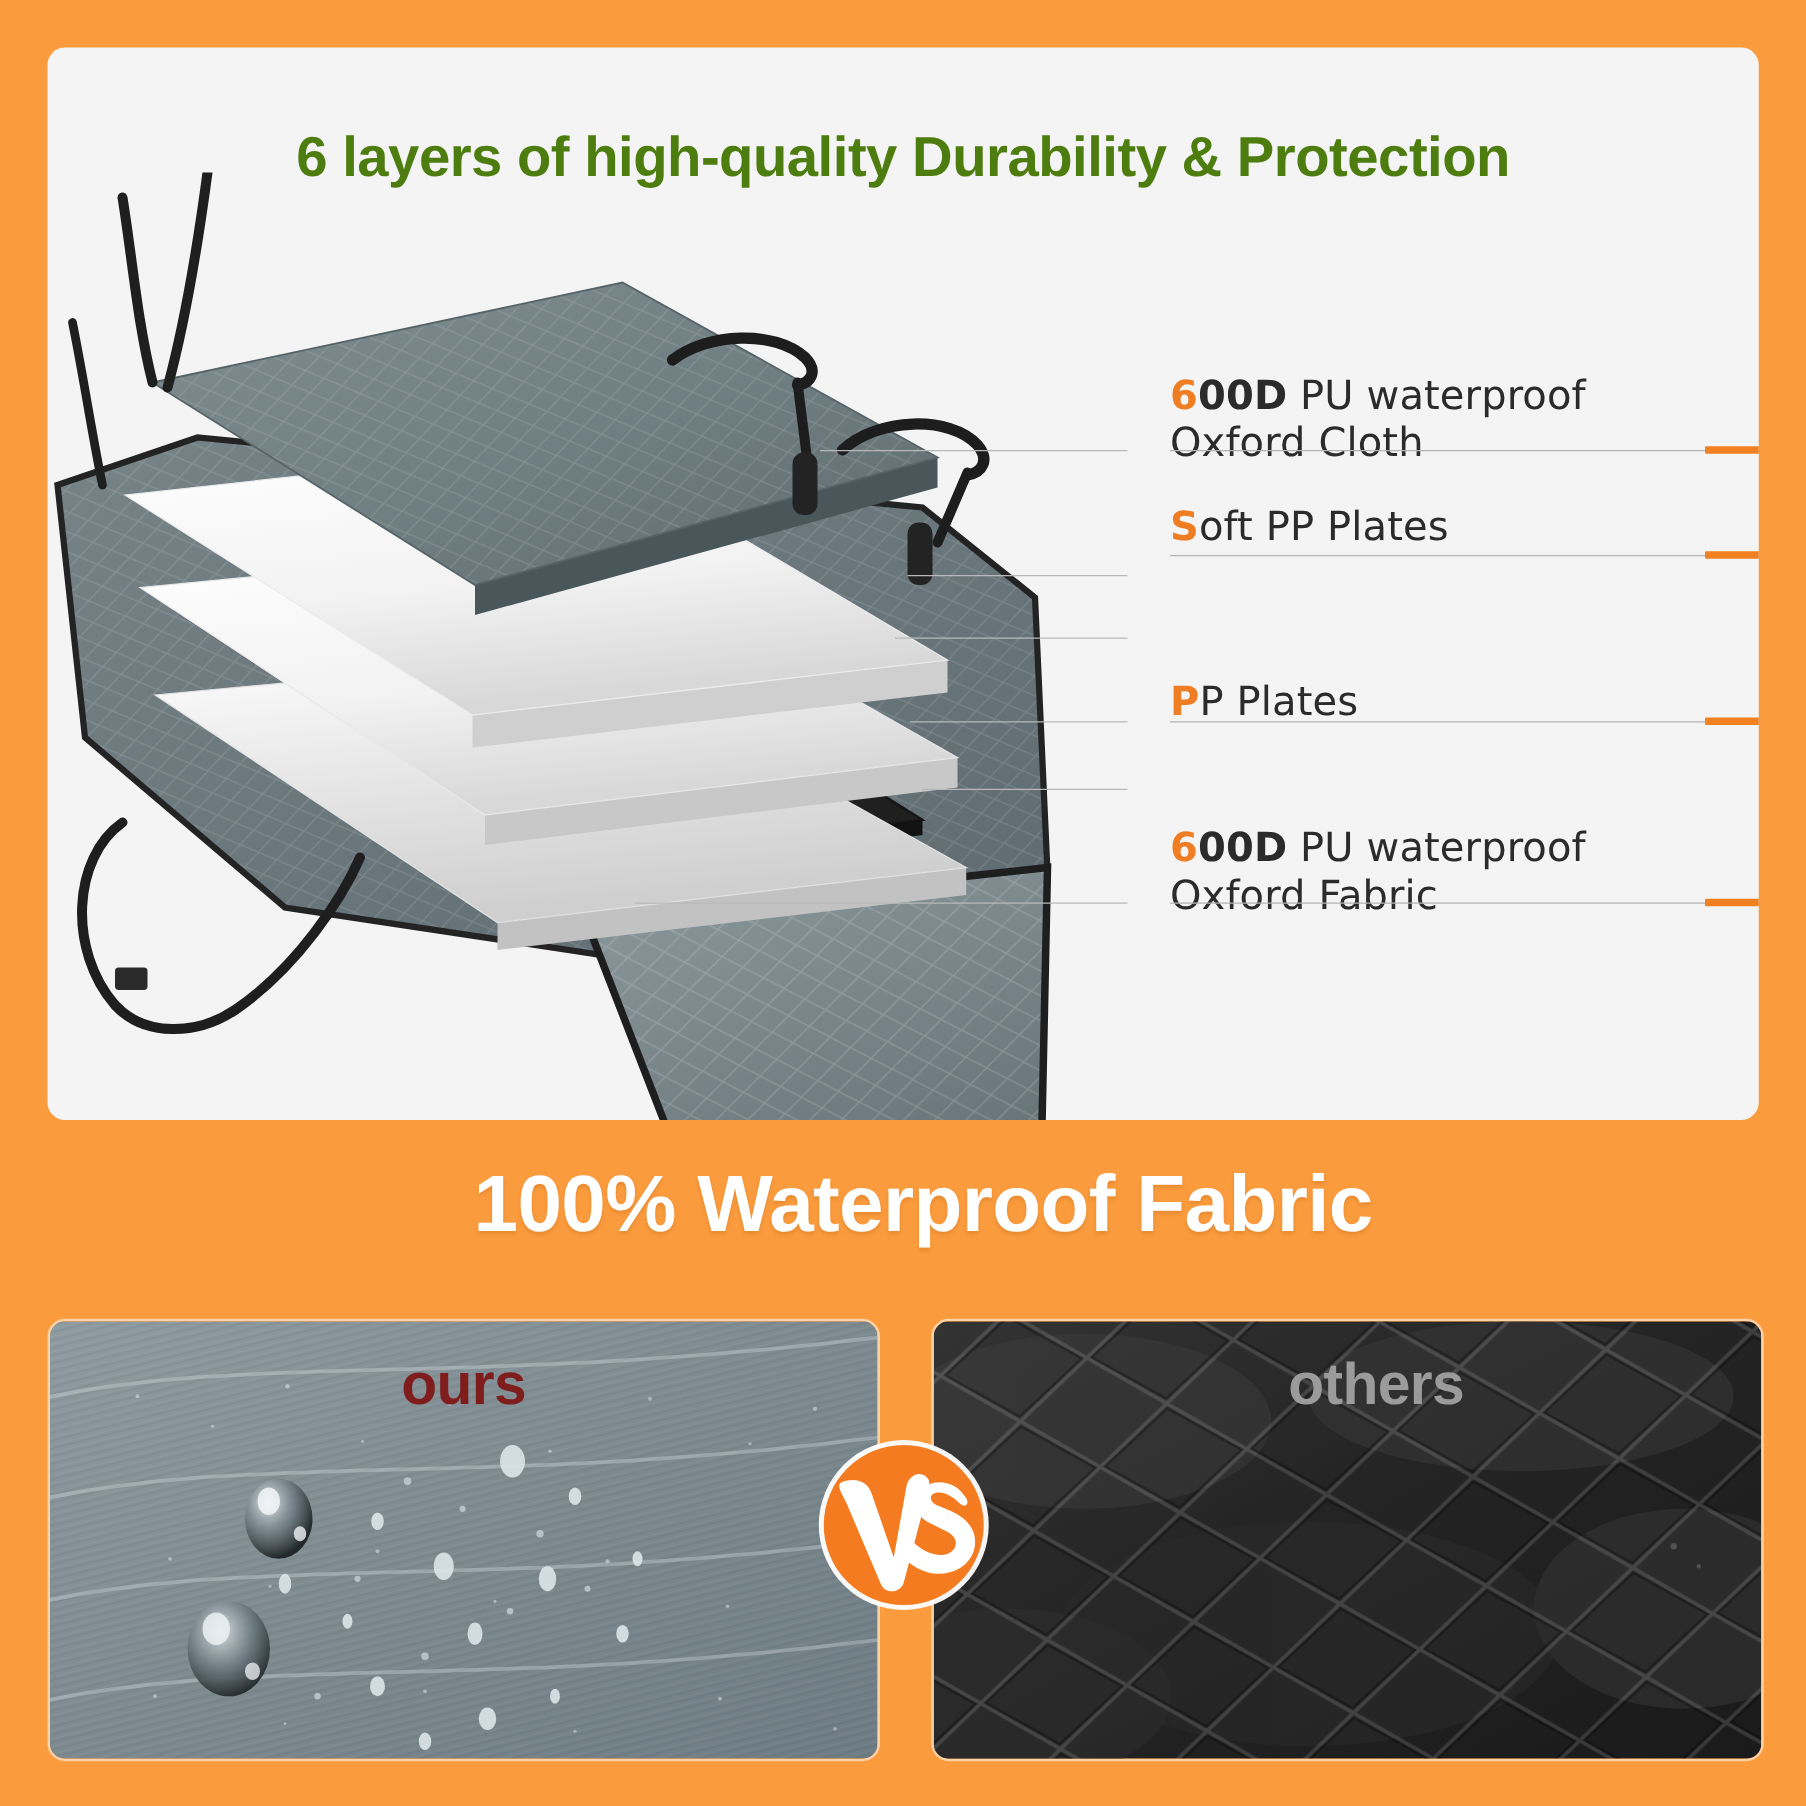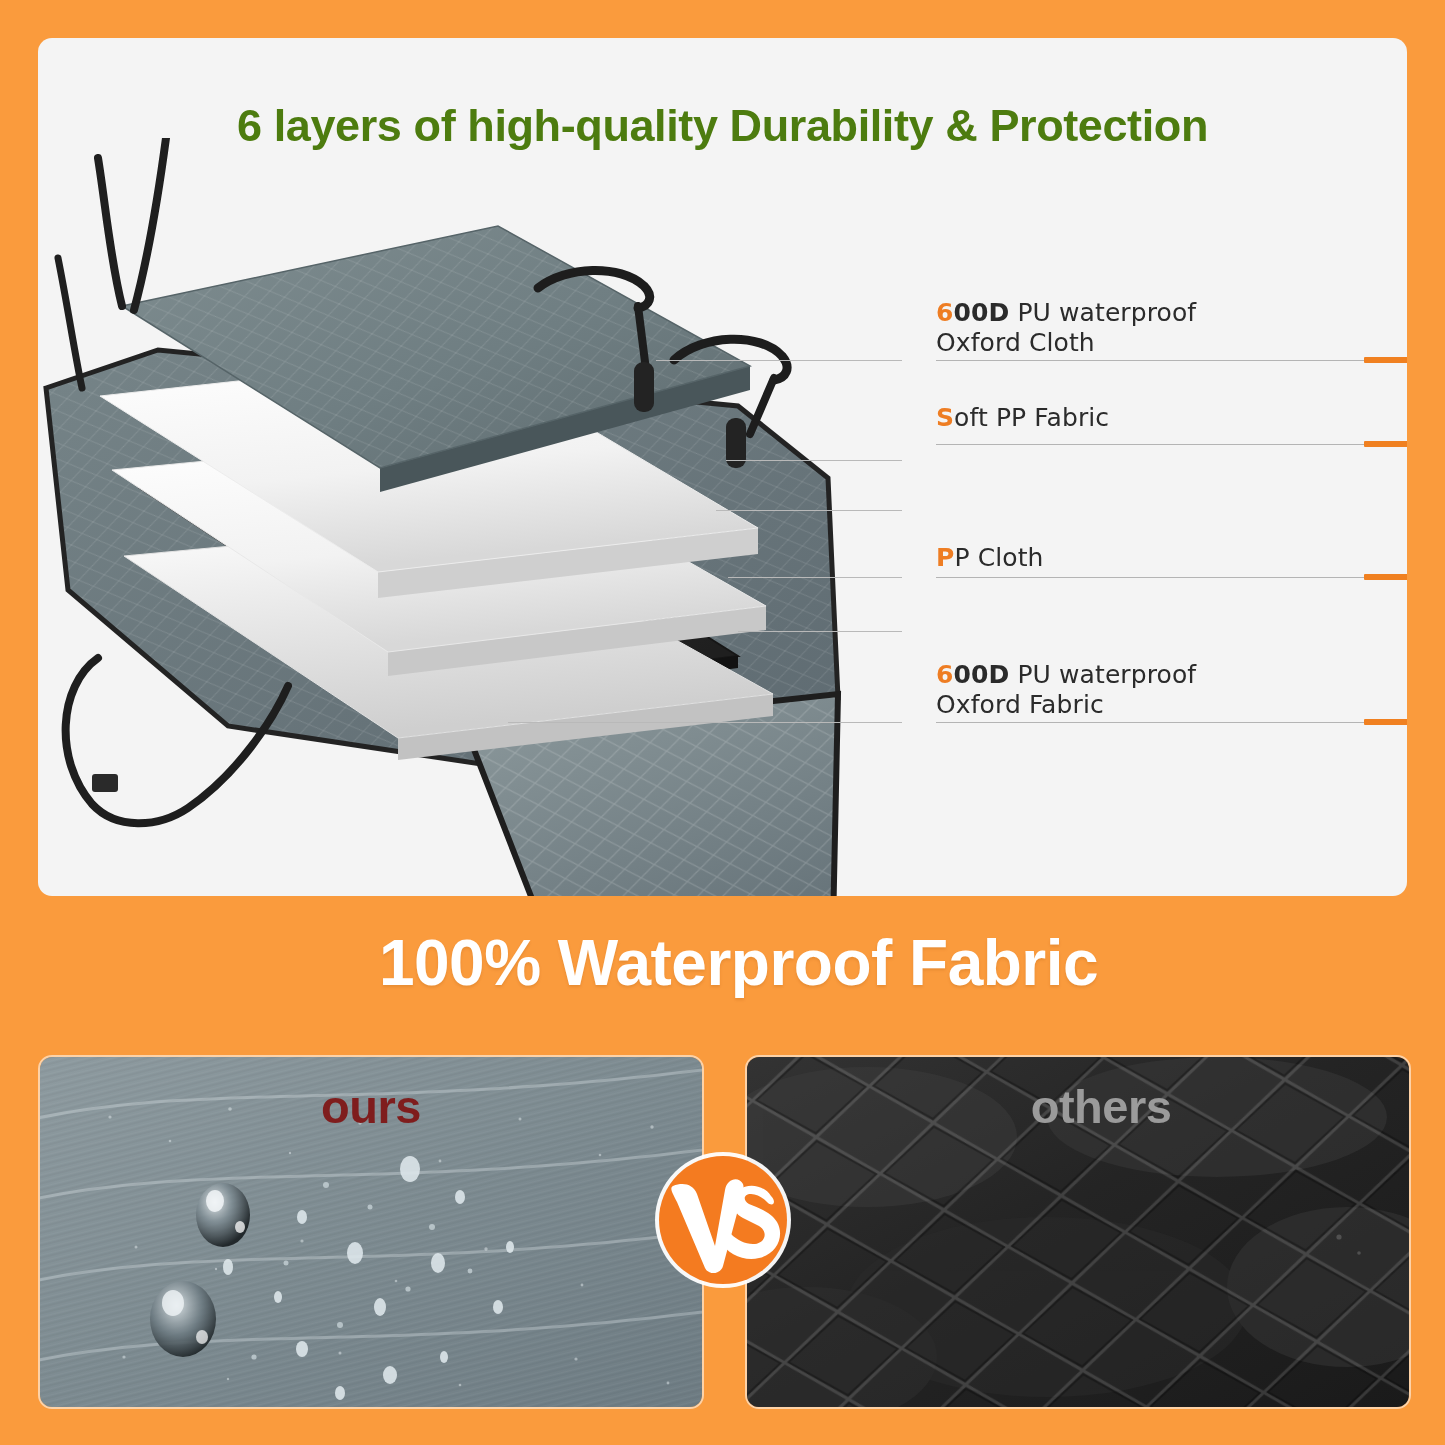--- a/index.html
+++ b/index.html
@@ -45,21 +45,21 @@
     position:absolute;
     left:860px; top:150px;
     width:500px; height:700px;
   }
   .label-row{
     position:absolute;
     left:38px;
     width:440px;
   }
   .label-text{
-    font-size:25px;
+    font-size:32px;
     color:#2b2b2b;
     line-height:1.18;
     letter-spacing:0.1px;
     white-space:pre-line;
     font-family:"DejaVu Sans", sans-serif;
   }
   .label-text .lead{
     color:#ee7d23;
     font-weight:bold;
   }
@@ -253,29 +253,29 @@
 
     <div class="label-row" style="top:110px;">
       <div class="label-text"><span class="lead">6</span><span class="strong">00D</span><span> PU waterproof
 Oxford Cloth</span></div>
       <div class="rule" style="top:62px;">
         <div class="rule-tip"></div>
       </div>
     </div>
 
     <div class="label-row" style="top:215px;">
-      <div class="label-text"><span class="lead">S</span><span class="strong"></span><span>oft PP Fabric</span></div>
+      <div class="label-text"><span class="lead">S</span><span class="strong"></span><span>oft PP Plates</span></div>
       <div class="rule" style="top:41px;">
         <div class="rule-tip"></div>
       </div>
     </div>
 
 
     <div class="label-row" style="top:355px;">
-      <div class="label-text"><span class="lead">P</span><span class="strong"></span><span>P Cloth</span></div>
+      <div class="label-text"><span class="lead">P</span><span class="strong"></span><span>P Plates</span></div>
       <div class="rule" style="top:34px;">
         <div class="rule-tip"></div>
       </div>
     </div>
 
 
     <div class="label-row" style="top:472px;">
       <div class="label-text"><span class="lead">6</span><span class="strong">00D</span><span> PU waterproof
 Oxford Fabric</span></div>
       <div class="rule" style="top:62px;">

